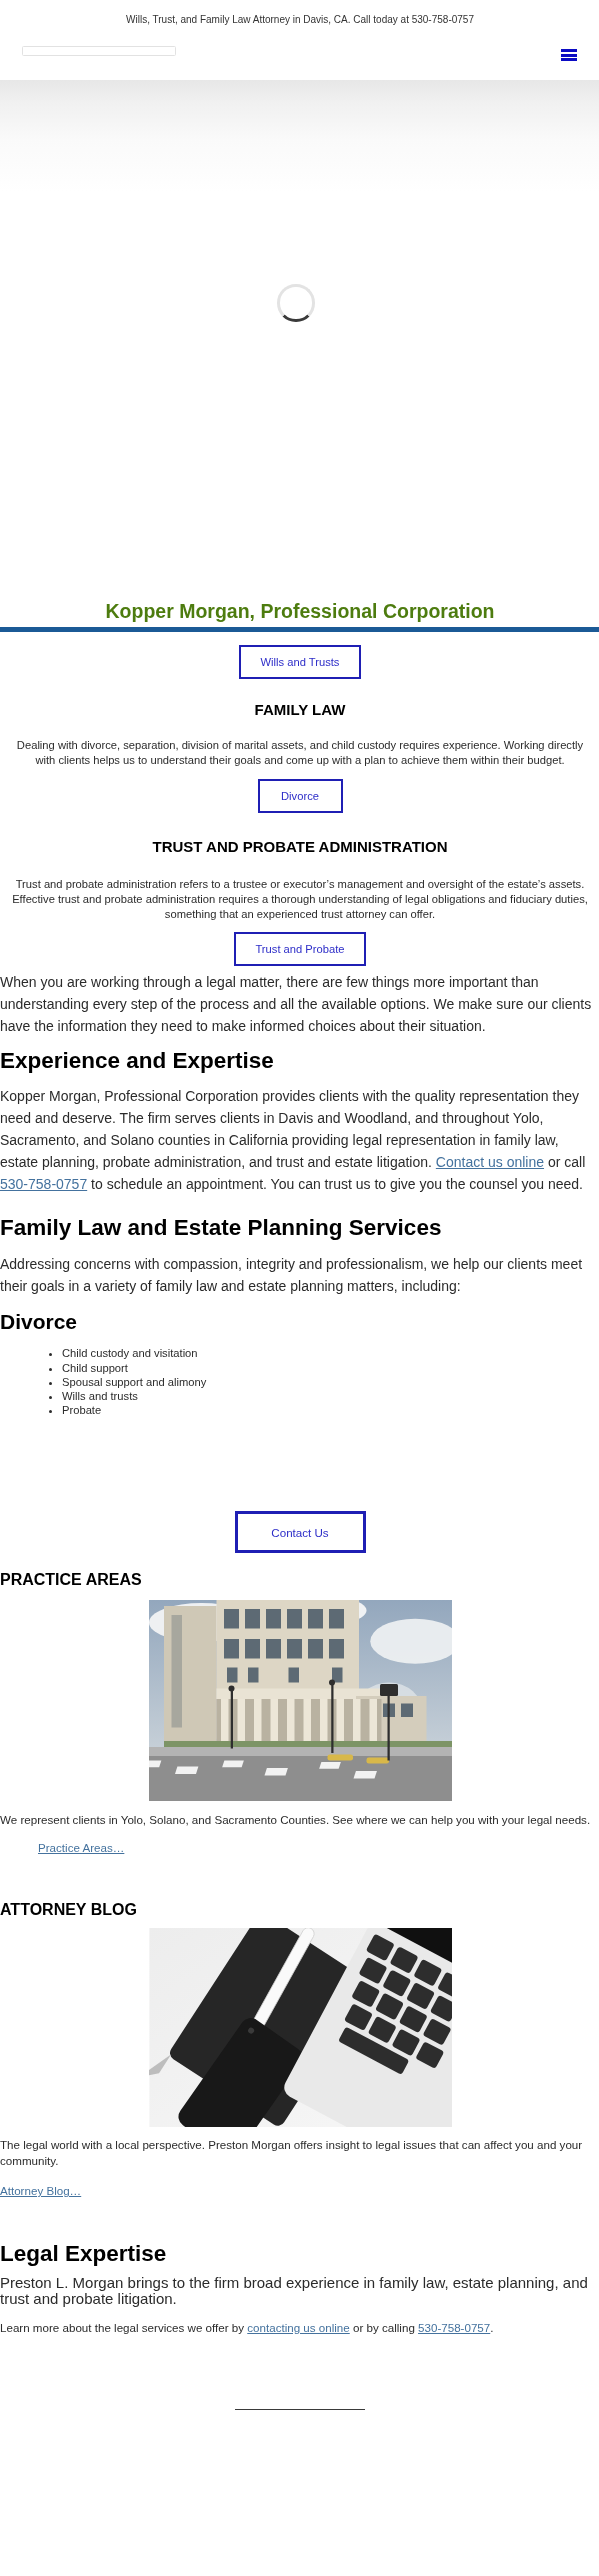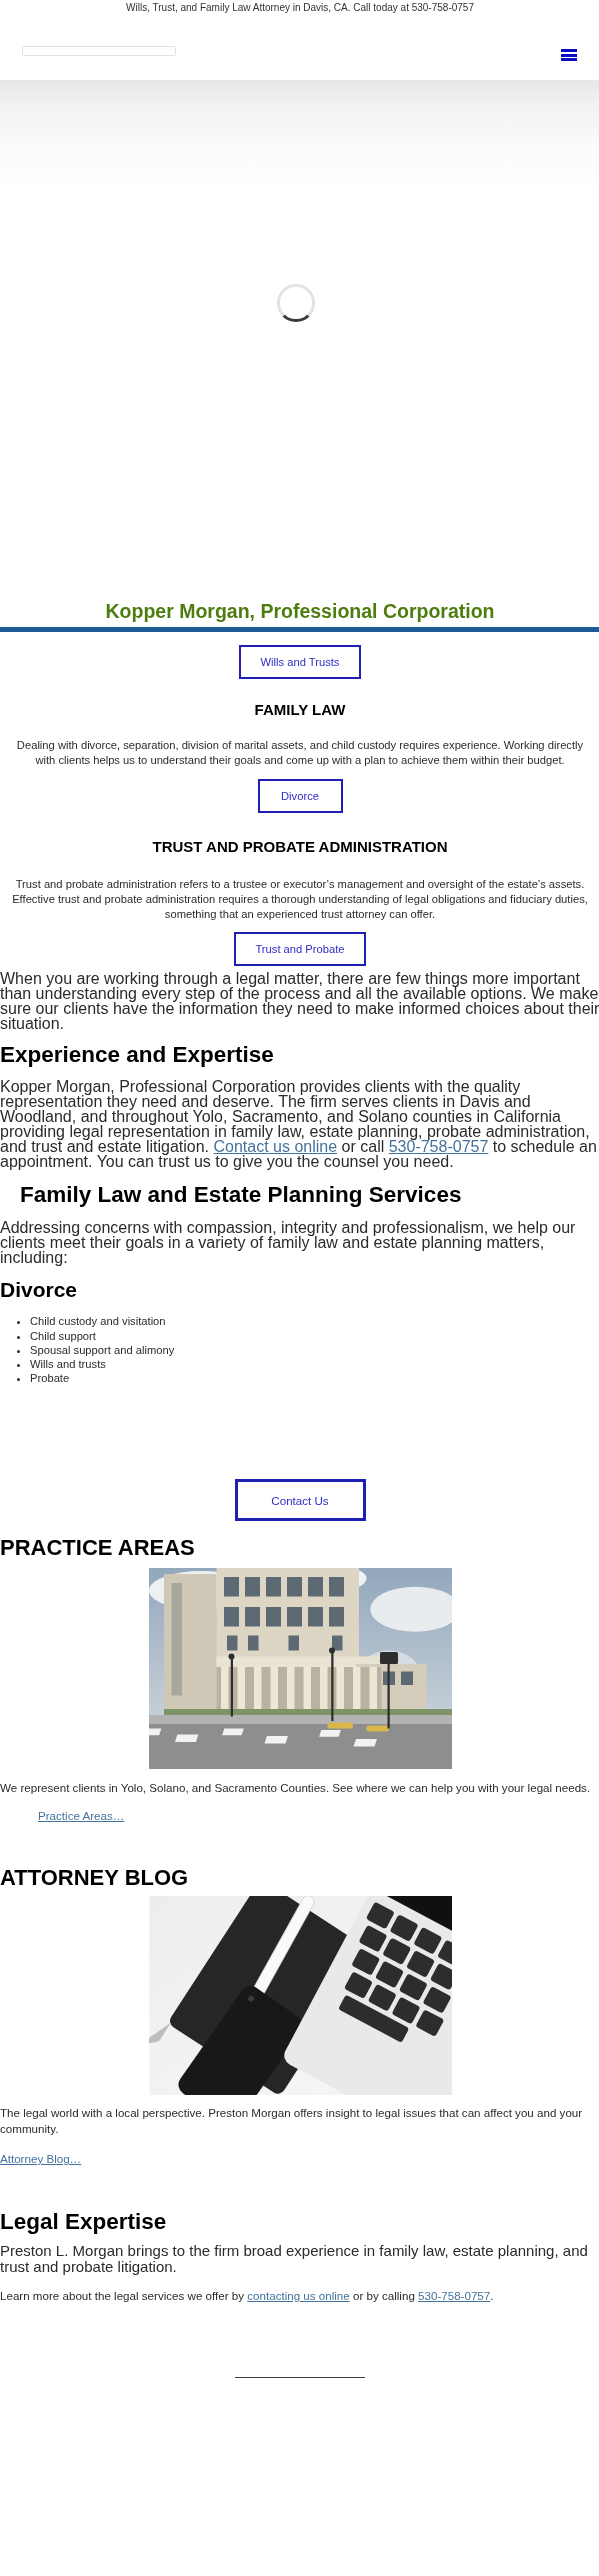--- a/index.html
+++ b/index.html
@@ -1,21 +1,21 @@
 <!DOCTYPE html>
 <html style="font-size:12px"><head>
 <meta charset="utf-8">
 <style>
   html, body { margin:0; padding:0; background:#ffffff; }
   body { width:600px; font-family:"Liberation Sans","DejaVu Sans",sans-serif; color:#2b2b2b; }
   .page { width:600px; min-height:2576px; position:relative; overflow:hidden; background:#fff; }
 
   
   .topbar { position:relative; height:80px; background:#fff; }
-  .tagline { position:absolute; top:2px; left:0; width:100%; text-align:center;
+  .tagline { position:absolute; top:14px; left:0; width:100%; text-align:center;
              font-size:10px; color:#333; }
   .search-input { position:absolute; left:22px; top:46px; width:148px; height:7.5px;
                   border:1.5px solid #e2e2e2; border-radius:1.5px; background:#fff; padding:0 2.2px;
                   font-size:7.5px; outline:none; }
   .menu-btn { position:absolute; right:23px; top:48px; width:15.7px; height:14.2px;
               background:transparent; border:none; padding:0; cursor:pointer; }
   .menu-btn .bar { display:block; width:15.7px; height:3px; background:#0b0bc4; margin-bottom:1.5px; }
   .menu-btn .bar:last-child { margin-bottom:0; }
 
   
@@ -40,34 +40,34 @@
   .svc-p.second { margin-top:19.5px; }
   .svc-p.third { margin-top:21px; }
 
   .btn { display:block; margin:0 auto; background:#fff; border:2.2px solid #1f1fb4; color:#2d2dc8;
          font-size:11.2px; font-family:inherit; cursor:pointer; }
   .btn-wills   { margin-top:12.7px;  width:122px; height:34px; }
   .btn-divorce { margin-top:10.5px;  width:85px; height:34px; }
   .btn-trust   { margin-top:10.5px;  width:132px; height:34px; }
   .btn-contact { margin-top:94px; width:131px; height:42px; border-width:3px; font-size:11.6px; }
 
-  .p-left { font-size:16px; line-height:15px; text-align:left; color:#2b2b2b; }
+  .p-left { font-size:14px; line-height:22px; text-align:left; color:#2b2b2b; }
   .p-when { margin-top:5.2px; }
   .h-big { font-size:22.5px; line-height:26px; font-weight:bold; color:#000; }
   .h-exp { margin-top:11.2px; }
   .p-exp { margin-top:10.5px; }
-  .h-fleps { margin-top:13px;padding-left:20px; }
+  .h-fleps { margin-top:20px; }
   .p-addr { margin-top:12px; }
   .h-divorce { margin-top:12.7px; font-size:21px; line-height:24px; font-weight:bold; color:#000; }
   ul.bullets { margin-top:12.7px; padding-left:30px; list-style:disc; }
-  ul.bullets li { font-size:11.2px; line-height:14.2px; color:#2b2b2b; }
+  ul.bullets li { font-size:11.2px; line-height:14.2px; color:#2b2b2b;margin-left:32px; }
 
   a.textlink { color:#44729e; text-decoration:underline; cursor:pointer; }
 
-  .card-h { font-size:22px; line-height:19.5px; font-weight:bold; color:#000; }
+  .card-h { font-size:16px; line-height:19.5px; font-weight:bold; color:#000; }
   .h-practice { margin-top:17px; }
   .h-blog { margin-top:45px; }
   .card-img { display:block; margin:0 auto; }
   .img-court { margin-top:10.5px; }
   .img-desk { margin-top:8.2px; }
   .card-p { margin-top:10.5px; font-size:11.6px; line-height:15.7px; color:#2b2b2b; }
   .card-link { display:inline-block; font-size:11.6px; line-height:13.5px; }
   .link-practice { margin-top:13.5px;padding-left:38px; }
   .link-blog { margin-top:15.7px; }
 

